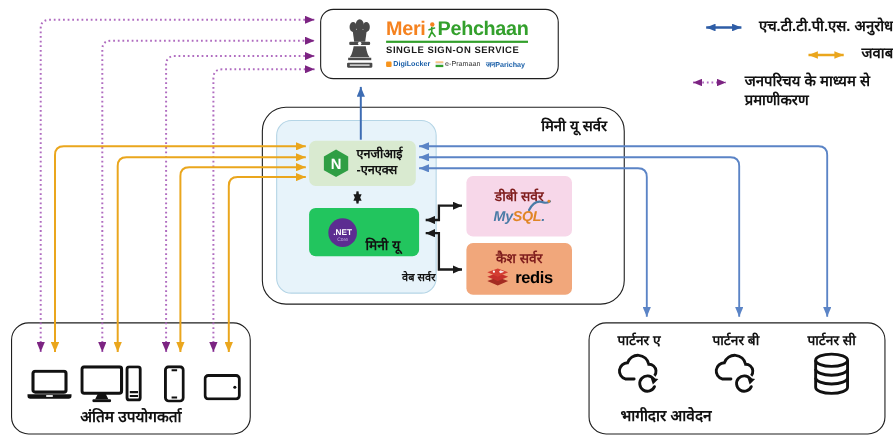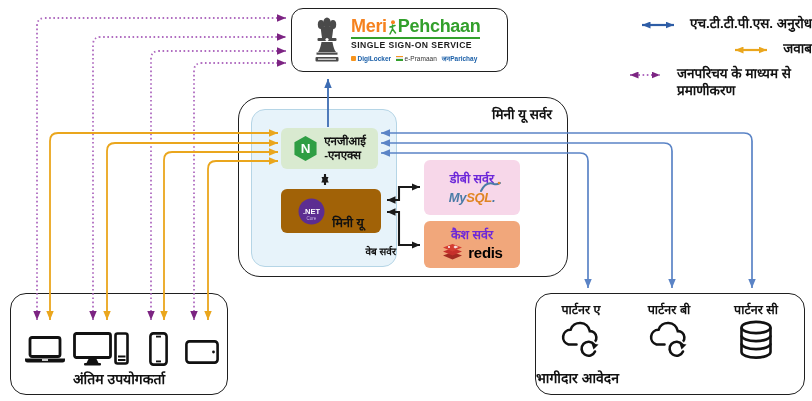--- a/index.html
+++ b/index.html
@@ -31,36 +31,36 @@
 
   .outer-server { left:238px; top:97px; width:330px; height:180px; border-radius:22px; z-index:1; }
   .outer-label { position:absolute; top:7px; right:15px; font-size:13.5px; font-weight:700; color:#111; }
   .web-box { position:absolute; left:12px; top:11px; width:146px; height:158px; background:#e7f3fa;
              border:1px solid #b5d5e6; border-radius:14px; }
   .web-label { position:absolute; bottom:8px; width:100%; text-align:right; font-size:10px; font-weight:700; color:#111; }
 
   .node { position:absolute; display:flex; align-items:center; justify-content:center; border-radius:6px; z-index:2; }
   .nginx-box { left:281px; top:128px; width:97px; height:41px; background:#d9ead0; gap:6px; }
   .nginx-text { font-size:11.5px; font-weight:700; color:#111; line-height:1.15; }
-  .miniu-box { left:281px; top:189px; width:100px; height:44px; background:#a16207; gap:7px; }
+  .miniu-box { left:281px; top:189px; width:100px; height:44px; background:#22c55e; gap:7px; }
   .miniu-text { font-size:12.5px; font-weight:700; color:#111;margin-top:22px; }
   .db-box { left:424px; top:160px; width:96px; height:55px; background:#f7d7e9; flex-direction:column; gap:1px; padding-top:3px; }
   .cache-box { left:424px; top:221px; width:96px; height:47px; background:#f1a77b; flex-direction:column; gap:0; padding-top:2px; }
-  .node-label { font-size:12.5px; font-weight:700; color:#6d28d9; line-height:1.1; }
+  .node-label { font-size:12.5px; font-weight:700; color:#7f1d1d; line-height:1.1; }
   .mysql-row { position:relative; line-height:1; margin-top:1px; }
   .mysql-text { font-size:13px; font-weight:800; font-style:italic; letter-spacing:-0.3px; }
   .mysql-my { color:#4a7ba6; } .mysql-sql { color:#e08524; }
   .redis-row { display:flex; align-items:center; gap:4px; }
   .redis-text { font-size:15px; font-weight:700; color:#000000; letter-spacing:-0.3px; }
 
   .users-box { left:10px; top:293px; width:218px; height:102px; border-radius:16px; z-index:1; }
   .users-label { position:absolute; bottom:6px; width:100%; text-align:center; font-size:14px; font-weight:700; color:#111;margin-top:44px; }
   .dev { position:absolute; }
 
-  .partners-box { left:535px; top:293px; width:270px; height:102px; border-radius:16px; z-index:1; }
+  .partners-box { left:535px; top:293px; width:270px; height:102px; border-radius:16px; z-index:1;padding-left:28px; }
   .partners-label { position:absolute; bottom:7px; width:100%; text-align:left; font-size:14px; font-weight:700; color:#111; }
   .partner-col { position:absolute; top:7px; width:90px; display:flex; flex-direction:column; align-items:center; gap:2px; }
   .partner-name { font-size:12.5px; font-weight:700; color:#111; white-space:nowrap; }
   .pc-a { left:0px; } .pc-b { left:88px; } .pc-c { left:175px; }
 
   .connectors { position:absolute; left:0; top:0; width:812px; height:401px; z-index:3; pointer-events:none; }
 </style>
 </head>
 <body>
 

